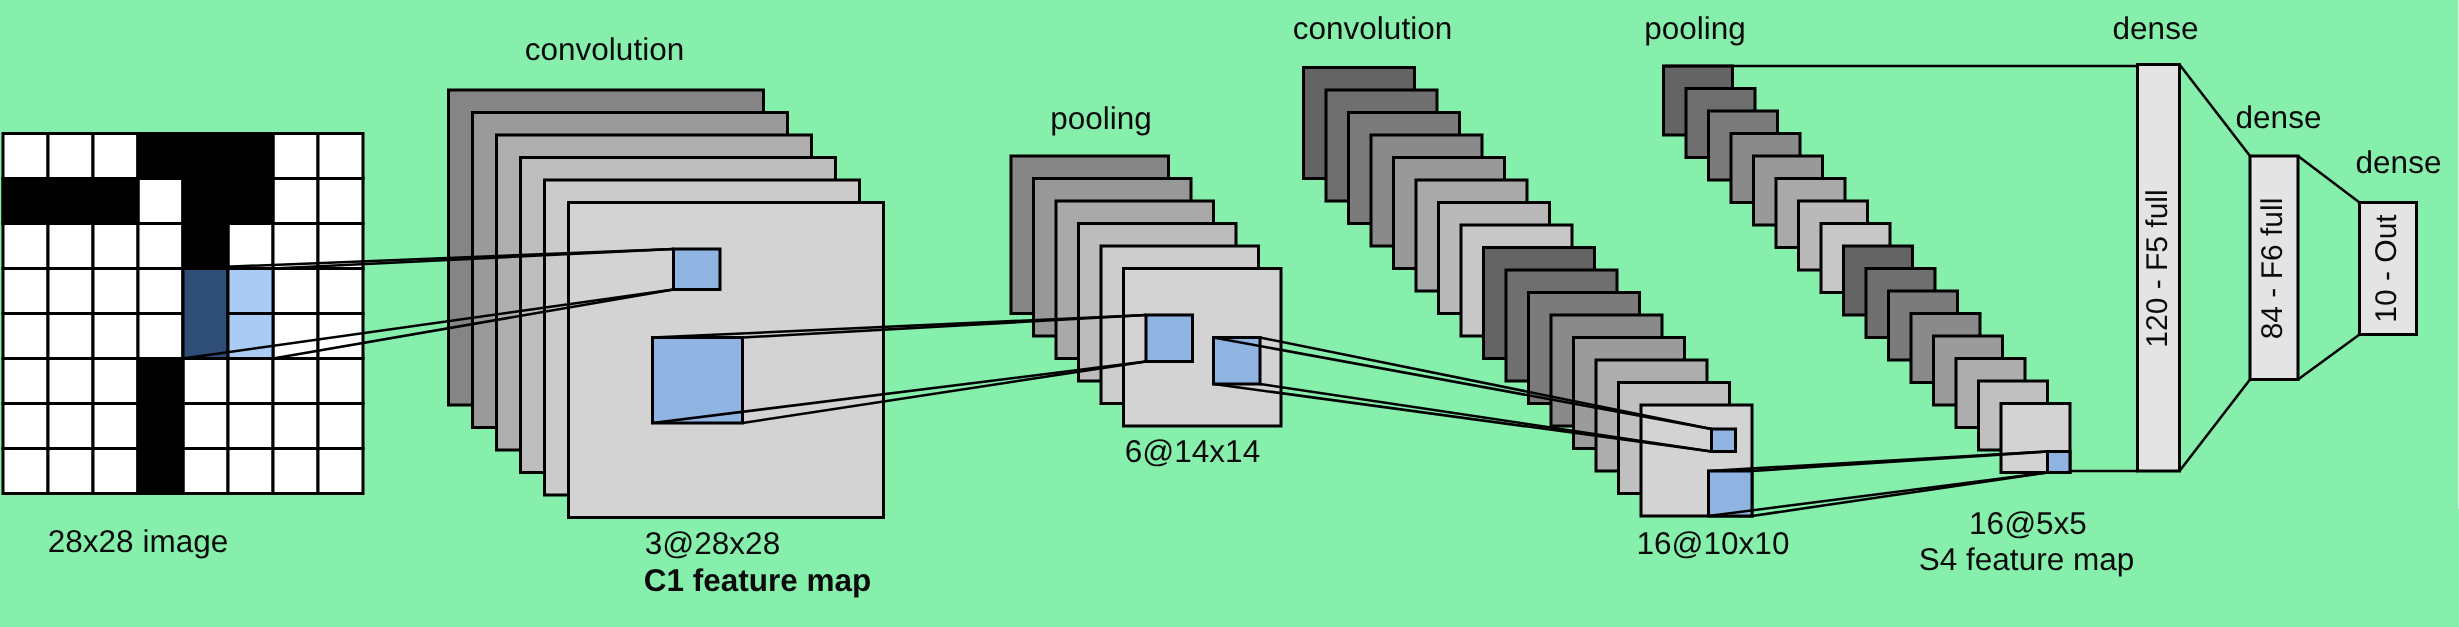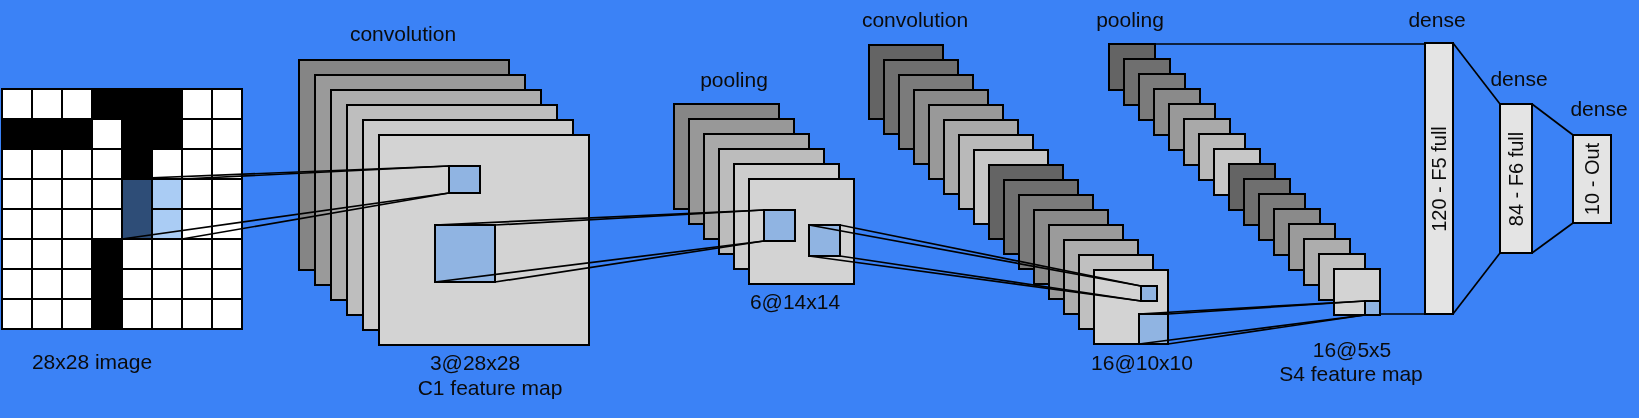--- a/index.html
+++ b/index.html
@@ -1,16 +1,16 @@
 <!DOCTYPE html>
 <html><head>
 <meta charset="utf-8">
 <style>
   html,body{margin:0;padding:0;background:#ffffff;}
-  #canvas{position:relative;width:1639px;height:418px;background:#3b82f6;overflow:hidden;
+  #canvas{position:relative;width:1639px;height:418px;background:#86efac;overflow:hidden;
           font-family:"Liberation Sans", sans-serif;}
   #scene{position:absolute;left:0;top:0;}
   .lbl{position:absolute;transform:translateX(-50%);font-size:21px;line-height:1.1;
        color:#0b0b0b;white-space:nowrap;}
   .vlbl{position:absolute;font-size:20px;color:#0b0b0b;white-space:nowrap;
         transform:translate(-50%,-50%) rotate(-90deg);}
 </style>
 </head>
 <body>
 
@@ -194,21 +194,21 @@
   <div class="lbl" style="left: 403px; top: 22px;">convolution</div>
   <div class="lbl" style="left: 734px; top: 68px;">pooling</div>
   <div class="lbl" style="left: 915px; top: 8px;">convolution</div>
   <div class="lbl" style="left: 1130px; top: 8px;">pooling</div>
   <div class="lbl" style="left: 1437px; top: 8px;">dense</div>
   <div class="lbl" style="left: 1519px; top: 67px;">dense</div>
   <div class="lbl" style="left: 1599px; top: 97px;">dense</div>
 
   <div class="lbl" style="left: 92px; top: 350px;">28x28 image</div>
   <div class="lbl" style="left: 475px; top: 351px;">3@28x28</div>
-  <div class="lbl" style="left: 490px; top: 376px;">C1 feature map</div>
+  <div class="lbl" style="left: 505px; top: 376px; font-weight: bold;">C1 feature map</div>
   <div class="lbl" style="left: 795px; top: 290px;">6@14x14</div>
   <div class="lbl" style="left: 1142px; top: 351px; text-align: center;">16@10x10</div>
   <div class="lbl" style="left: 1352px; top: 338px;">16@5x5</div>
   <div class="lbl" style="left: 1351px; top: 362px;">S4 feature map</div>
 
   <div class="vlbl" style="left: 1439px; top: 178.5px;">120 - F5 full</div>
   <div class="vlbl" style="left: 1516px; top: 178.5px;">84 - F6 full</div>
   <div class="vlbl" style="left: 1592px; top: 179px;">10 - Out</div>
 </div>
 

